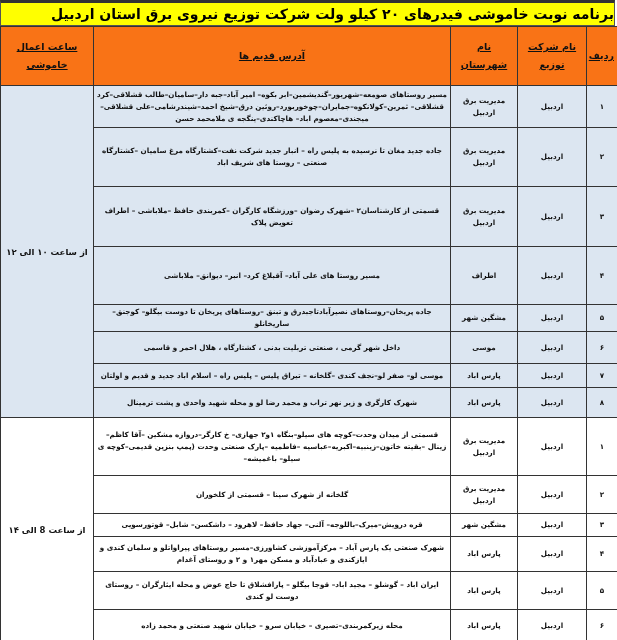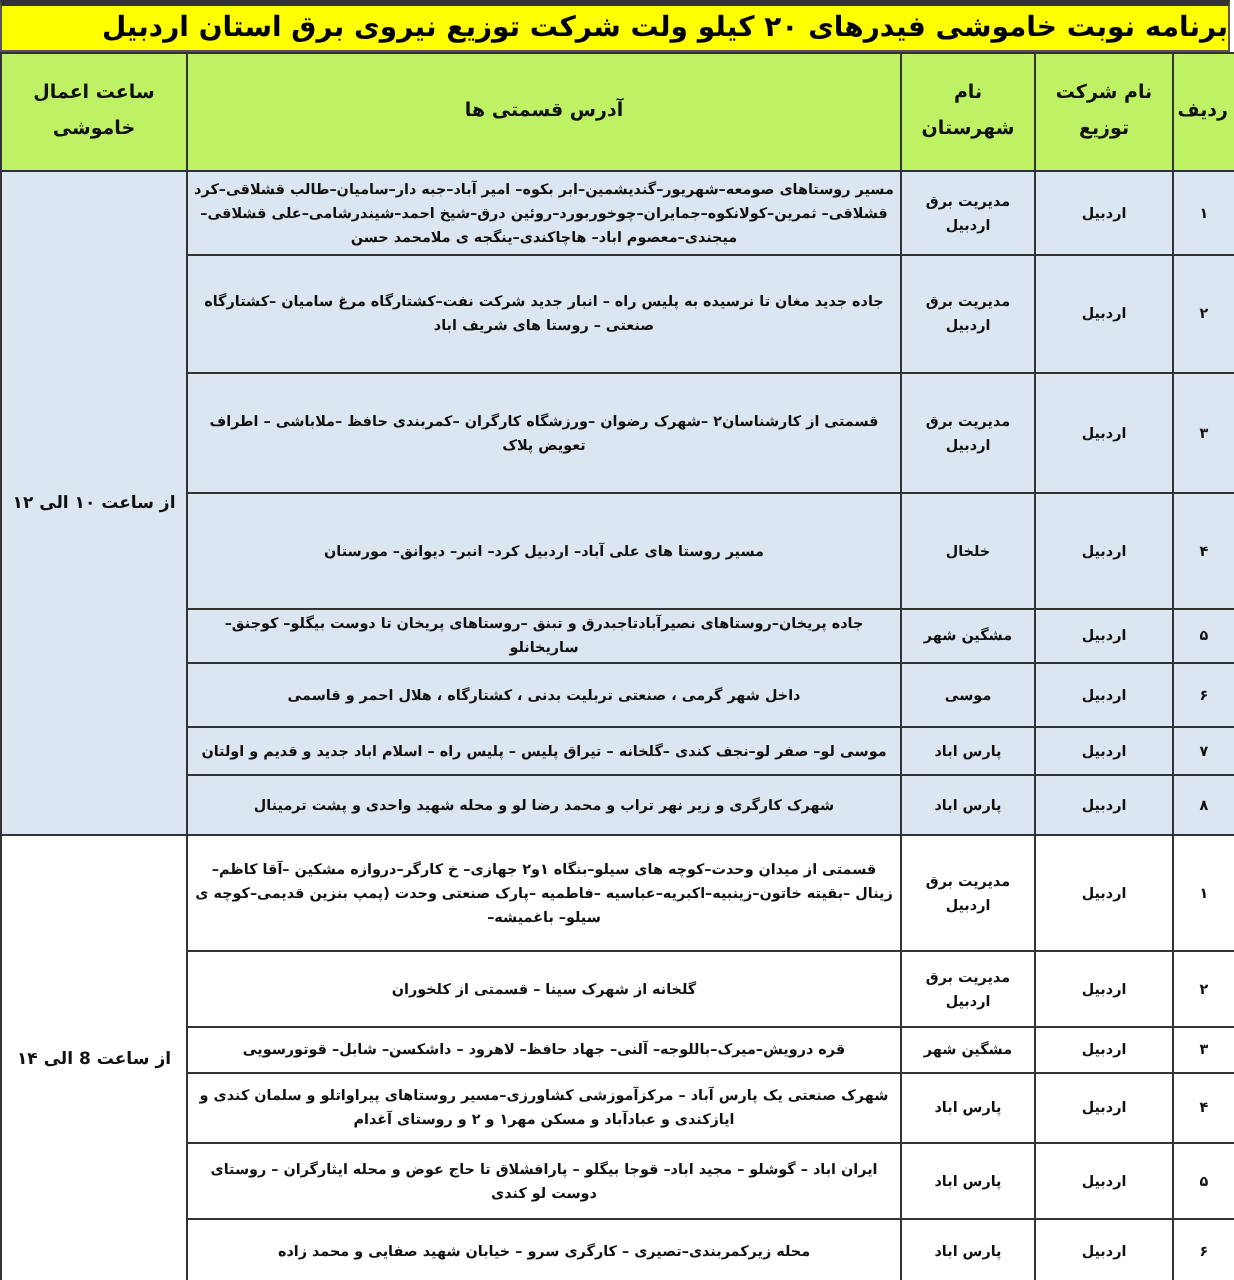--- a/index.html
+++ b/index.html
@@ -34,24 +34,25 @@
     text-align: center;
     vertical-align: middle;
     font-size: 7.2px;
     font-weight: bold;
     color: #111;
     padding: 1px 3px;
     line-height: 12px;
     overflow: hidden;
   }
   th {
-    background: #bef264;
+    background: #f97316;
     font-size: 9.5px;
     line-height: 18px;
     height: 56px;
+    text-decoration: underline;
   }
   .g1 td { background: #dce6f1; }
   .g2 td { background: #ffffff; }
   td.time { font-size: 8.5px; }
   col.c-num { width: 31px; }
   col.c-company { width: 69px; }
   col.c-county { width: 67px; }
   col.c-addr { width: 357px; }
   col.c-time { width: 93px; }
 </style>
@@ -66,21 +67,21 @@
       <col class="c-company">
       <col class="c-county">
       <col class="c-addr">
       <col class="c-time">
   </colgroup>
   <thead>
     <tr>
       <th>ردیف</th>
       <th>نام شرکت توزیع</th>
       <th>نام شهرستان</th>
-      <th>آدرس قسمتی ها</th>
+      <th>آدرس قدیم ها</th>
       <th>ساعت اعمال خاموشی</th>
     </tr>
   </thead>
   <tbody>
 
     <tr class="g1" style="height:42px">
       <td>۱</td>
       <td>اردبیل</td>
       <td>مدیریت برق اردبیل</td>
       <td>مسیر روستاهای صومعه–شهریور–گندیشمین–ابر بکوه– امیر آباد–جبه دار–سامیان–طالب قشلاقی–کرد قشلاقی– ثمرین–کولانکوه–جمایران–چوخوربورد–روئین درق–شیخ احمد–شیندرشامی–علی قشلاقی–میجندی–معصوم اباد– هاچاکندی–ینگجه ی ملامحمد حسن</td>
@@ -94,22 +95,22 @@
     </tr>
     <tr class="g1" style="height:60px">
       <td>۳</td>
       <td>اردبیل</td>
       <td>مدیریت برق اردبیل</td>
       <td>قسمتی از کارشناسان۲ –شهرک رضوان –ورزشگاه کارگران –کمربندی حافظ –ملاباشی – اطراف تعویض پلاک</td>
     </tr>
     <tr class="g1" style="height:58px">
       <td>۴</td>
       <td>اردبیل</td>
-      <td>خلخال</td>
-      <td>مسیر روستا های علی آباد– اردبیل کرد– انبر– دیوانق– مورستان</td>
+      <td>اطراف</td>
+      <td>مسیر روستا های علی آباد– آقبلاغ کرد– انبر– دیوانق– ملاباشی</td>
     </tr>
     <tr class="g1" style="height:25px">
       <td>۵</td>
       <td>اردبیل</td>
       <td>مشگین شهر</td>
       <td>جاده پریخان–روستاهای نصیرآبادتاجبدرق و تبنق –روستاهای پریخان تا دوست بیگلو– کوجنق– ساریخانلو</td>
     </tr>
     <tr class="g1" style="height:32px">
       <td>۶</td>
       <td>اردبیل</td>
@@ -157,16 +158,16 @@
     <tr class="g2" style="height:38px">
       <td>۵</td>
       <td>اردبیل</td>
       <td>پارس اباد</td>
       <td>ایران اباد – گوشلو – مجید اباد– قوجا بیگلو – پارافشلاق تا حاج عوض و محله ایثارگران – روستای دوست لو کندی</td>
     </tr>
     <tr class="g2" style="height:32px">
       <td>۶</td>
       <td>اردبیل</td>
       <td>پارس اباد</td>
-      <td>محله زیرکمربندی–تصیری – کارگری سرو – خیابان شهید صفایی و محمد زاده</td>
+      <td>محله زیرکمربندی–تصیری – خیابان سرو – خیابان شهید صنعتی و محمد زاده</td>
     </tr>
   </tbody>
 </table>
 
 </body></html>

